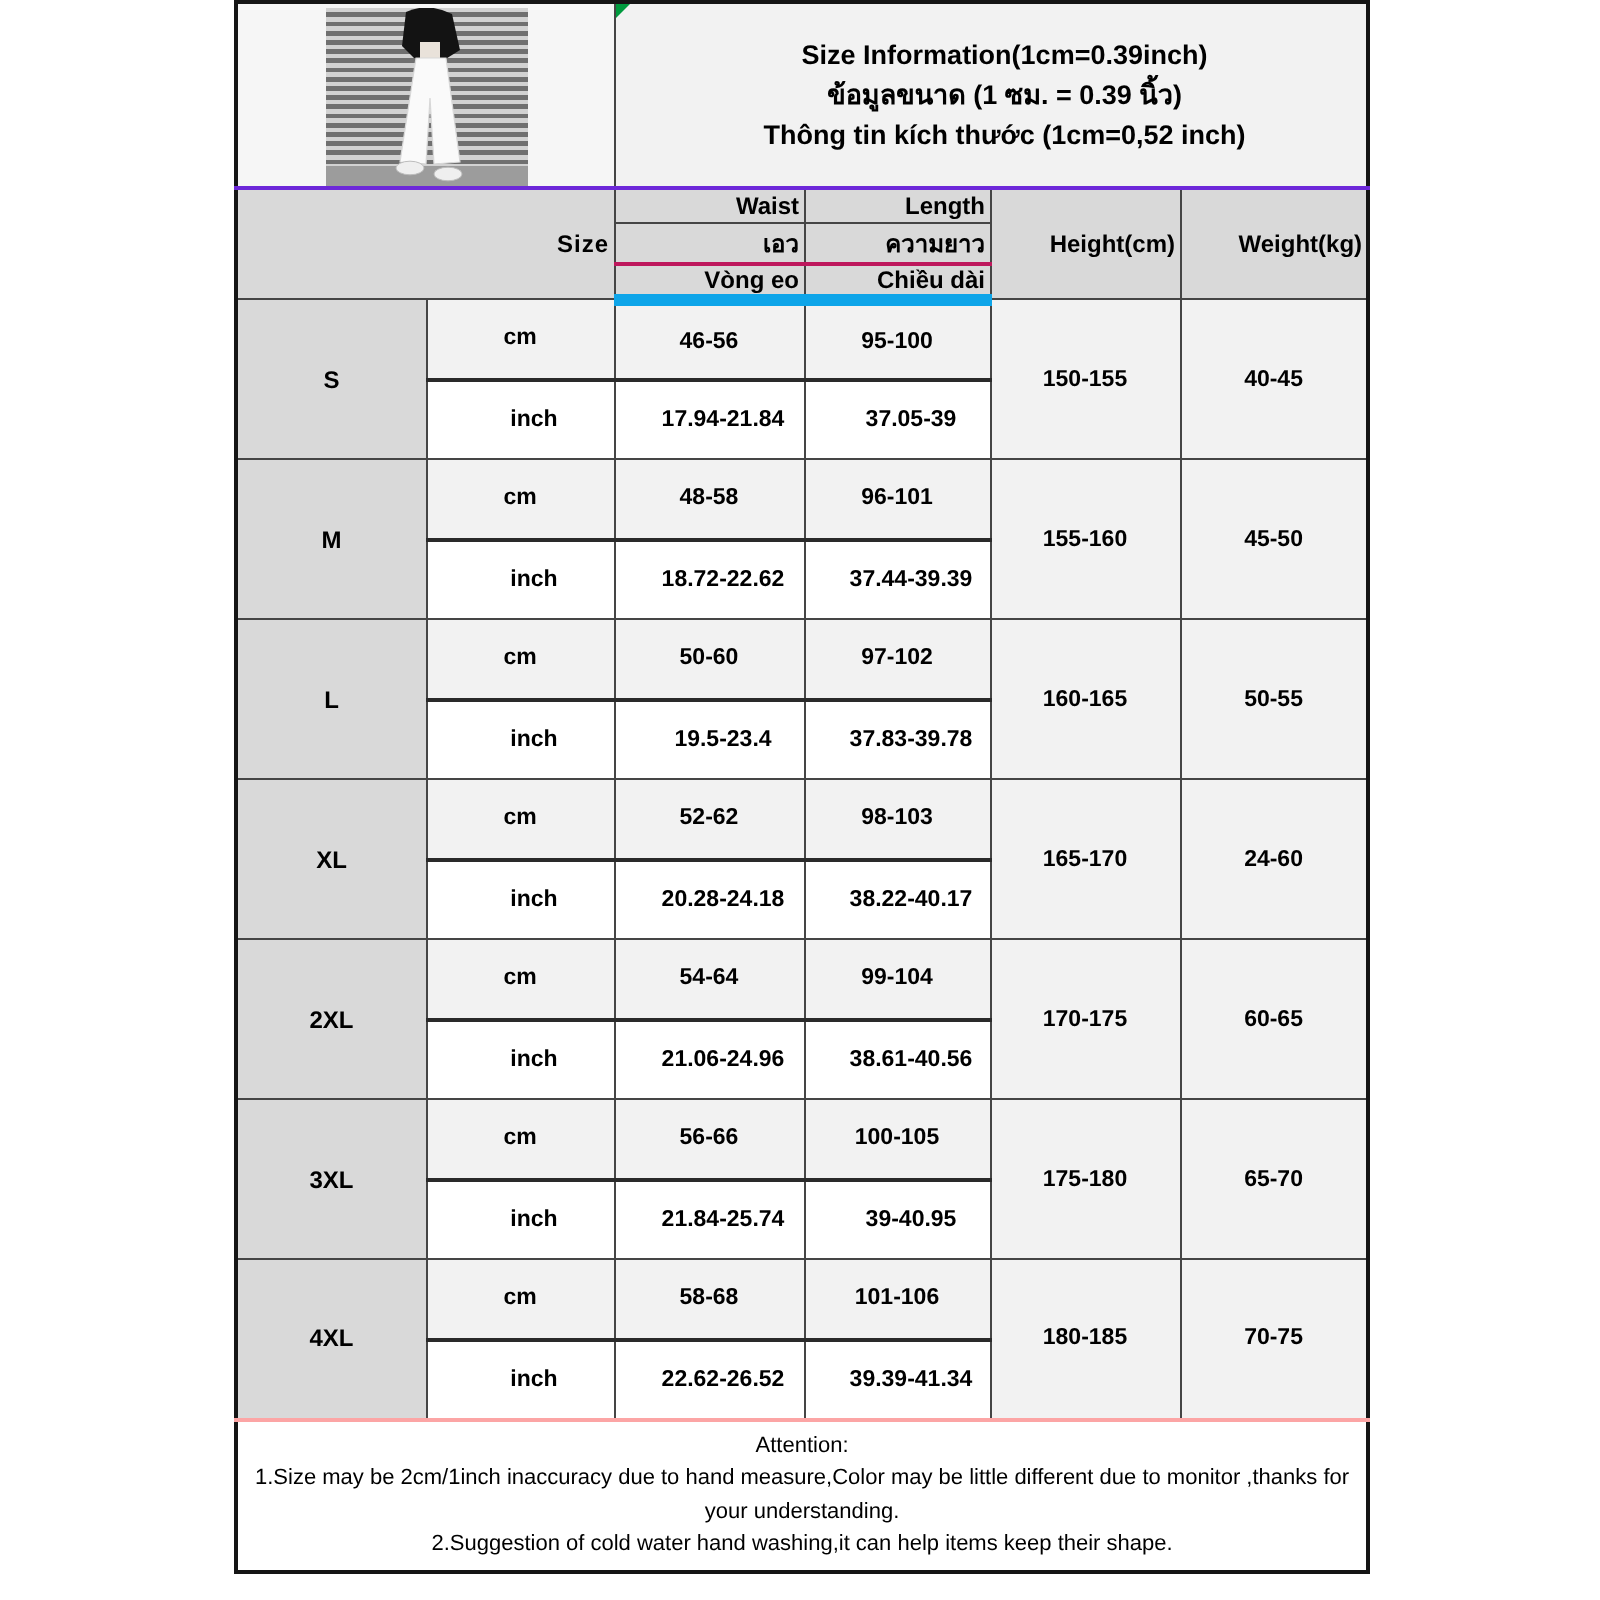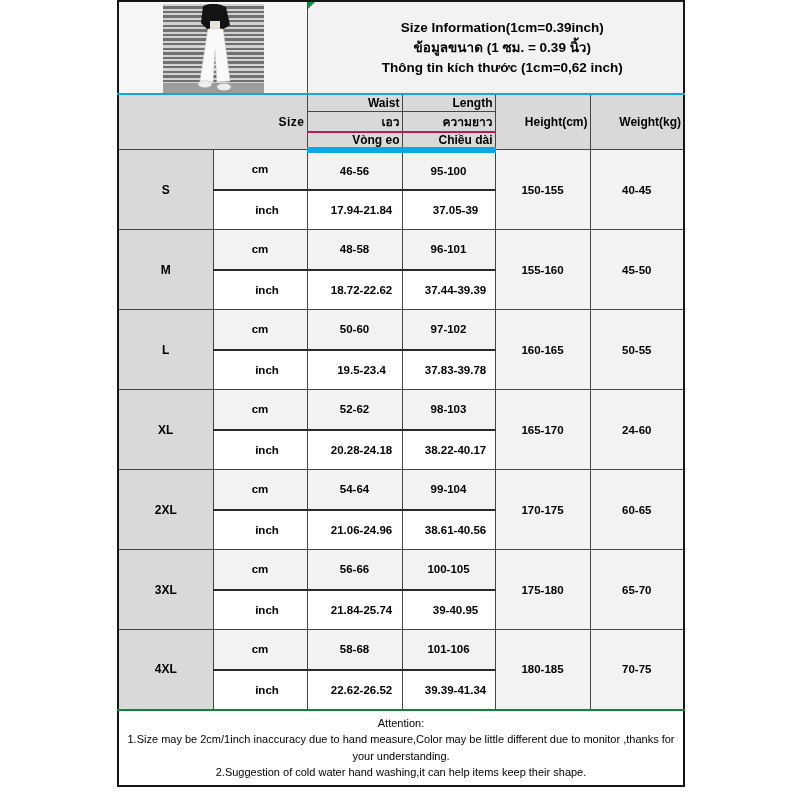--- a/index.html
+++ b/index.html
@@ -22,21 +22,21 @@
   td {
     border: 1px solid #454545;
     text-align: center;
     vertical-align: middle;
     padding: 0 2px;
     overflow: hidden;
   }
 
   
   tr.r-top { height: 93px; }
-  tr.r-top td { border-bottom: 2px solid #0ea5e9; padding-left: 16px; }
+  tr.r-top td { border-bottom: 2px solid #6d28d9; padding-left: 16px; }
   td.photo-cell { background: #f6f6f6; position: relative; padding: 0; }
   td.title-cell { background: #f2f2f2; position: relative; }
   .title-lines { font-weight: bold; font-size: 13.5px; line-height: 20px; }
   .flag {
     position: absolute; left: 0; top: 0; width: 0; height: 0;
     border-top: 7px solid #009a3e;
     border-right: 7px solid transparent;
   }
 
   
@@ -61,21 +61,21 @@
   td.size-name { background: #d9d9d9; font-weight: bold; font-size: 12px; }
   td.v { font-weight: bold; font-size: 11.5px; }
   .bg-light { background: #f2f2f2; }
   .bg-white { background: #ffffff; padding-left: 16px; }
   td.divide { border-bottom: 2px solid #2a2a2a; margin-top: 25px; }
 
   
   tr.r-attn { height: 68px; }
   td.attention-cell {
     background: #ffffff;
-    border-top: 2px solid #15803d;
+    border-top: 2px solid #fca5a5;
     font-size: 11px; font-weight: normal; line-height: 16.5px;
     padding: 4px 0;
     border-radius: 23px;
   }
 </style>
 </head>
 <body>
 
 <div class="sheet">
 <table class="size-chart">
@@ -102,21 +102,21 @@
           <ellipse cx="42" cy="80" rx="7" ry="3.4" fill="#efefef" stroke="#bdbdbd" stroke-width="0.5"></ellipse>
           <ellipse cx="61" cy="83" rx="7" ry="3.4" fill="#efefef" stroke="#bdbdbd" stroke-width="0.5"></ellipse>
         </svg>
       </div>
     </td>
     <td colspan="4" class="title-cell">
       <span class="flag"></span>
       <div class="title-lines">
         <div>Size Information(1cm=0.39inch)</div>
         <div>ข้อมูลขนาด (1 ซม. = 0.39 นิ้ว)</div>
-        <div>Thông tin kích thước (1cm=0,62 inch)</div>
+        <div>Thông tin kích thước (1cm=0,52 inch)</div>
       </div>
     </td>
   </tr>
 
   <tr class="hdr hdr-en">
     <td colspan="2" rowspan="3" class="size-hd">Size</td>
     <td class="sub">Waist</td>
     <td class="sub">Length</td>
     <td rowspan="3">Height(cm)</td>
     <td rowspan="3">Weight(kg)</td>

